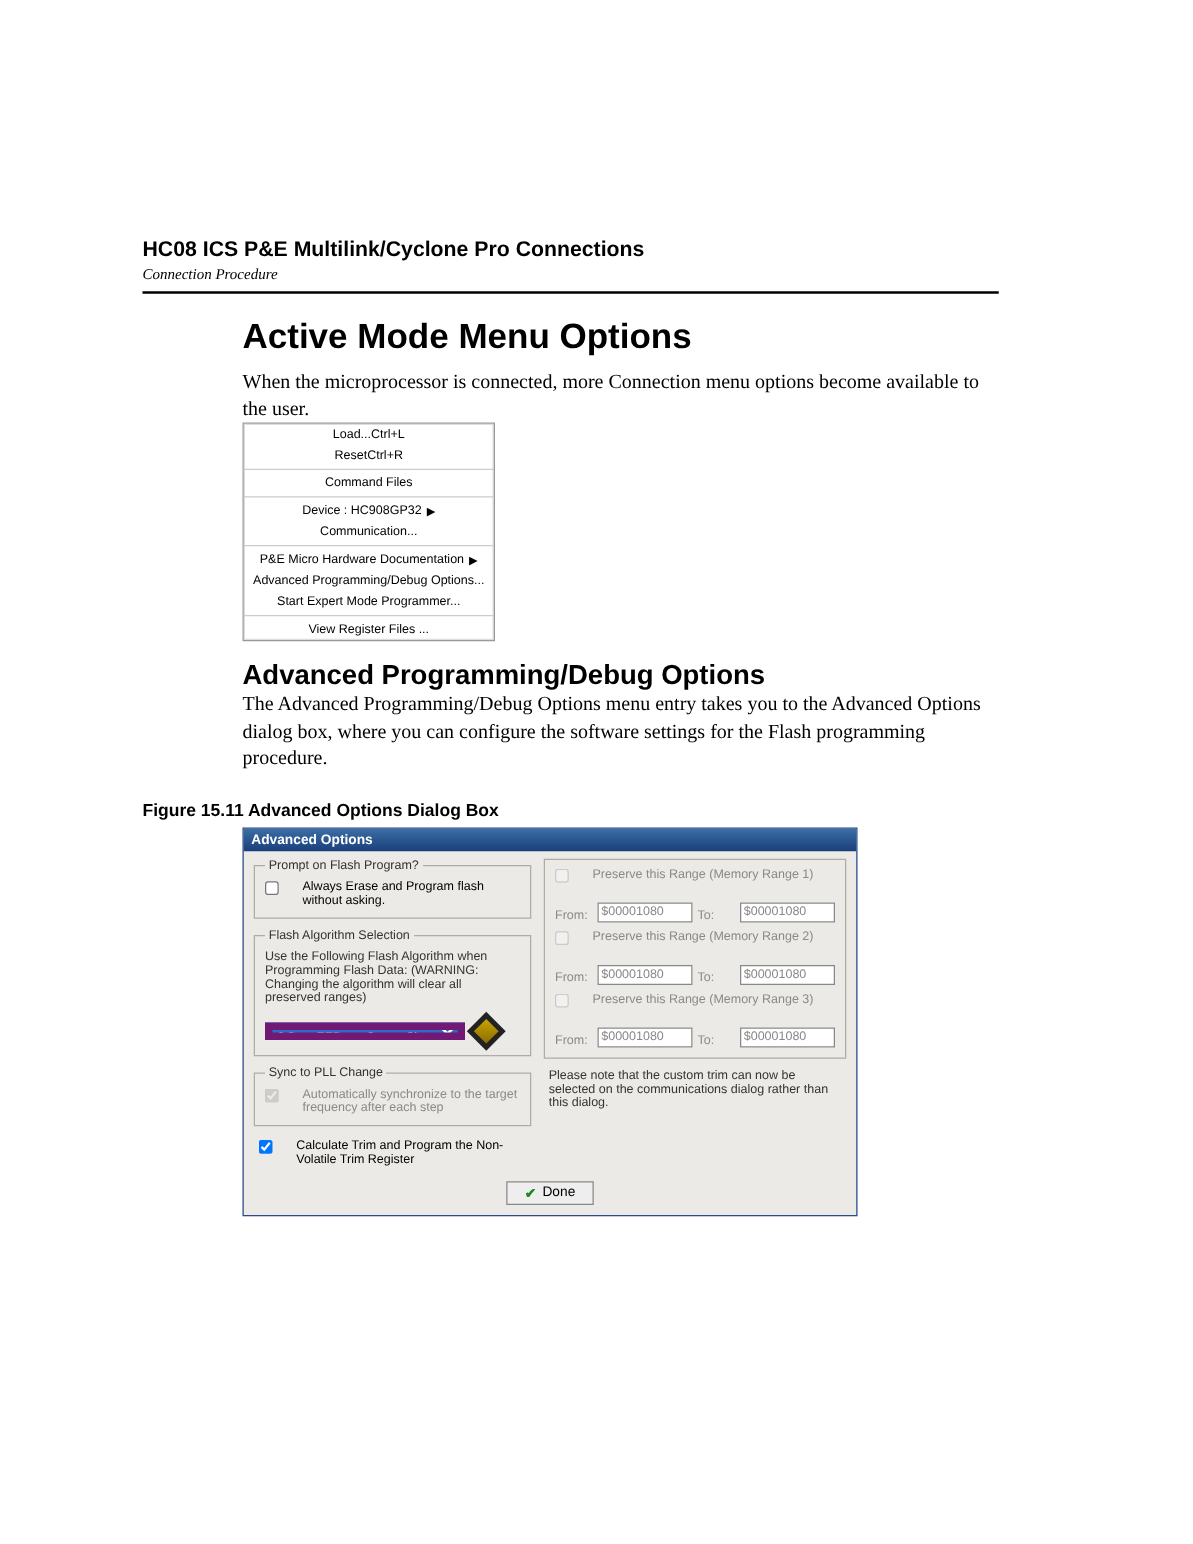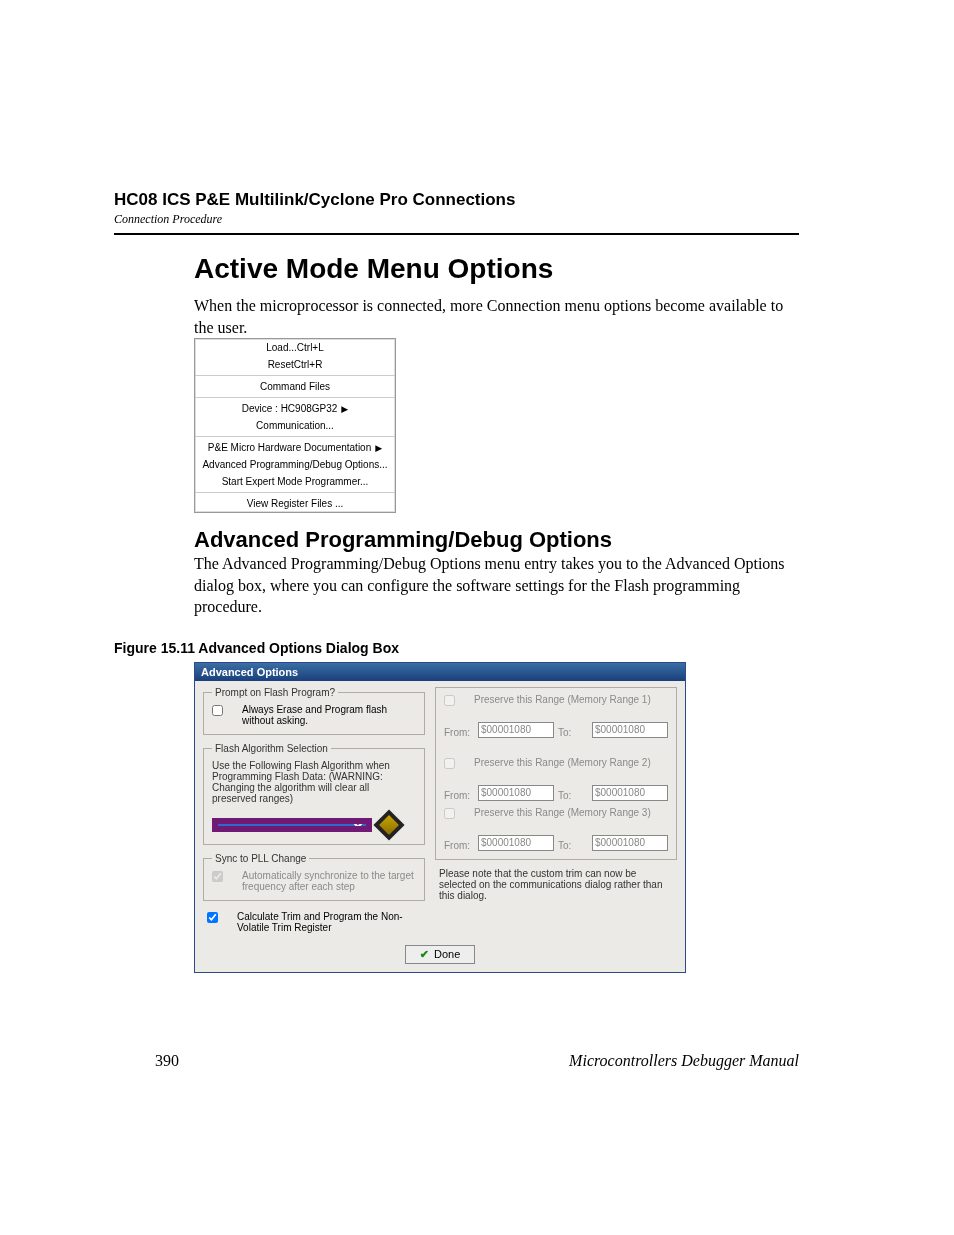--- a/index.html
+++ b/index.html
@@ -153,21 +153,21 @@
             <input type="checkbox" disabled="" style="">
             <span>Preserve this Range (Memory Range 1)</span>
           </div>
           <div class="line dimmed">
             <label>From:</label>
             <input class="txt dis" disabled="" value="$00001080" style="">
             <label>To:</label>
             <input class="txt dis" disabled="" value="$00001080" style="">
           </div>
 
-          <div class="cb dimmed" style="margin-top:19px">
+          <div class="cb dimmed" style="margin-top:6px">
             <input type="checkbox" disabled="" style="">
             <span>Preserve this Range (Memory Range 2)</span>
           </div>
           <div class="line dimmed">
             <label>From:</label>
             <input class="txt dis" disabled="" value="$00001080" style="">
             <label>To:</label>
             <input class="txt dis" disabled="" value="$00001080" style="">
           </div>
 
@@ -187,17 +187,13 @@
       </div>
     </div>
     <div class="donebar">
       <button class="donebtn">
         <span class="check">✔</span>
         <span>Done</span>
       </button>
     </div>
   </div>
 
-  <div class="footer">
-    <span>390</span>
-    <span class="manual">Microcontrollers Debugger Manual</span>
-  </div>
 </div>
 
 </body></html>

